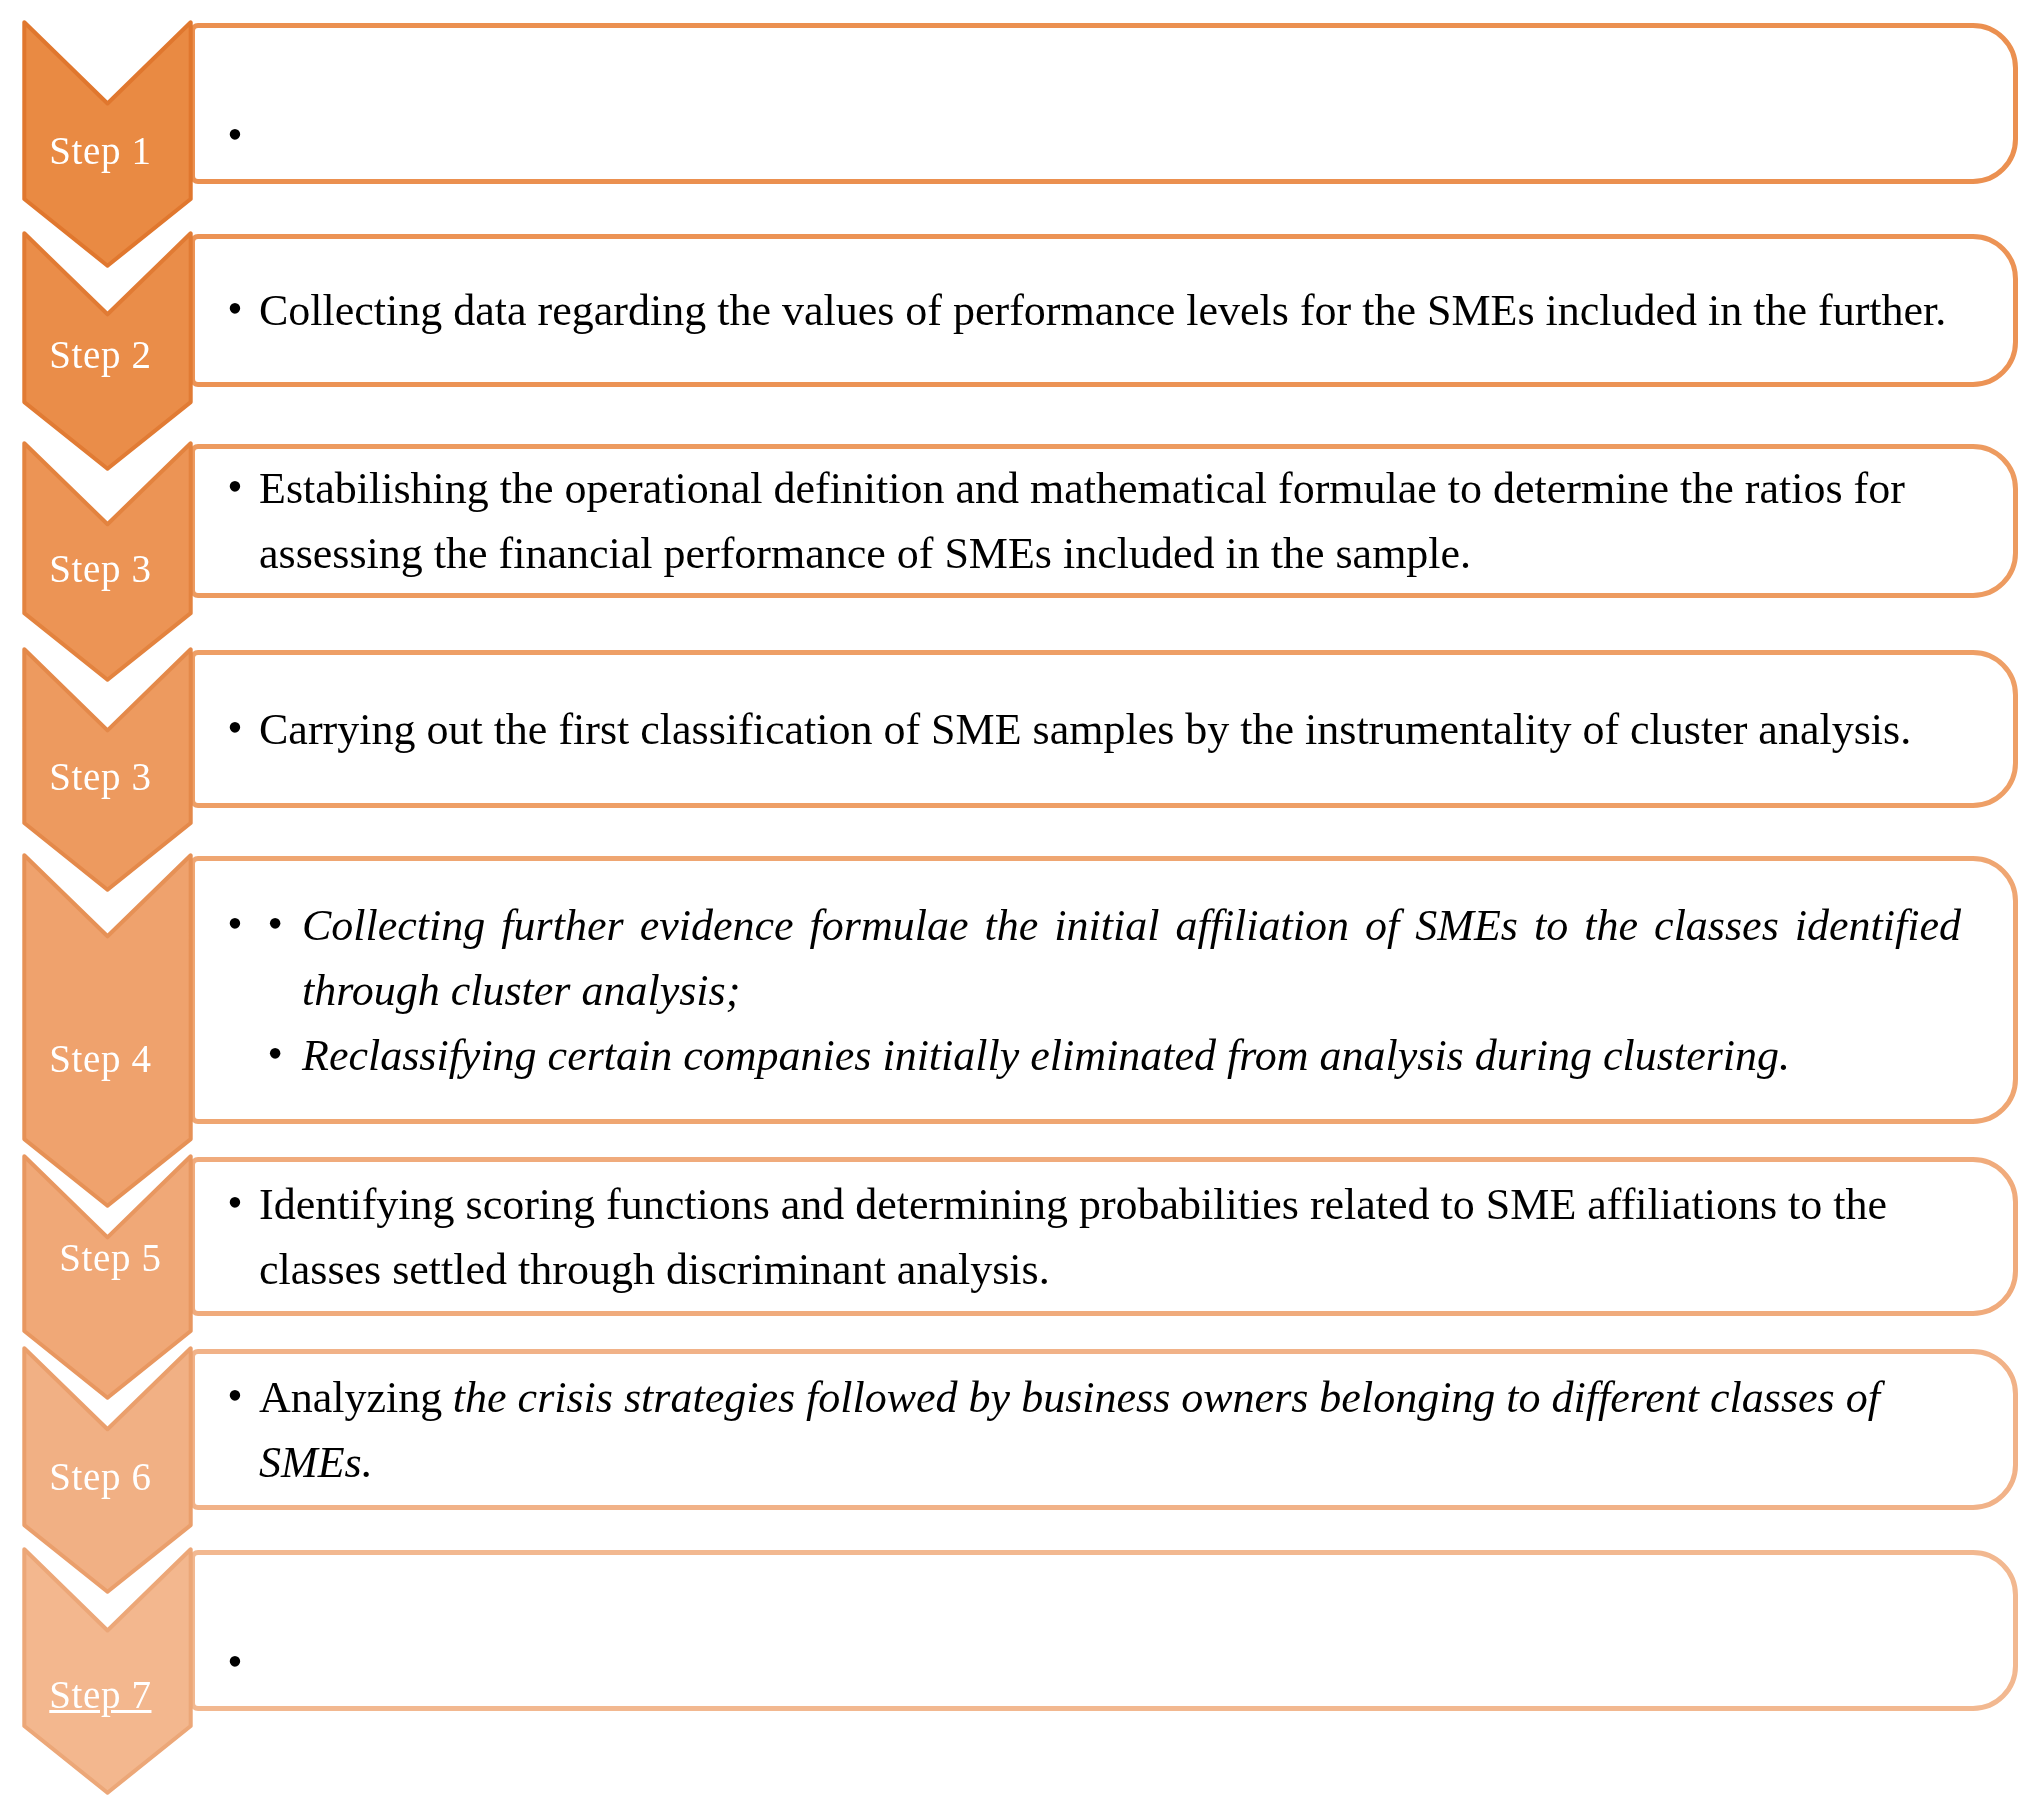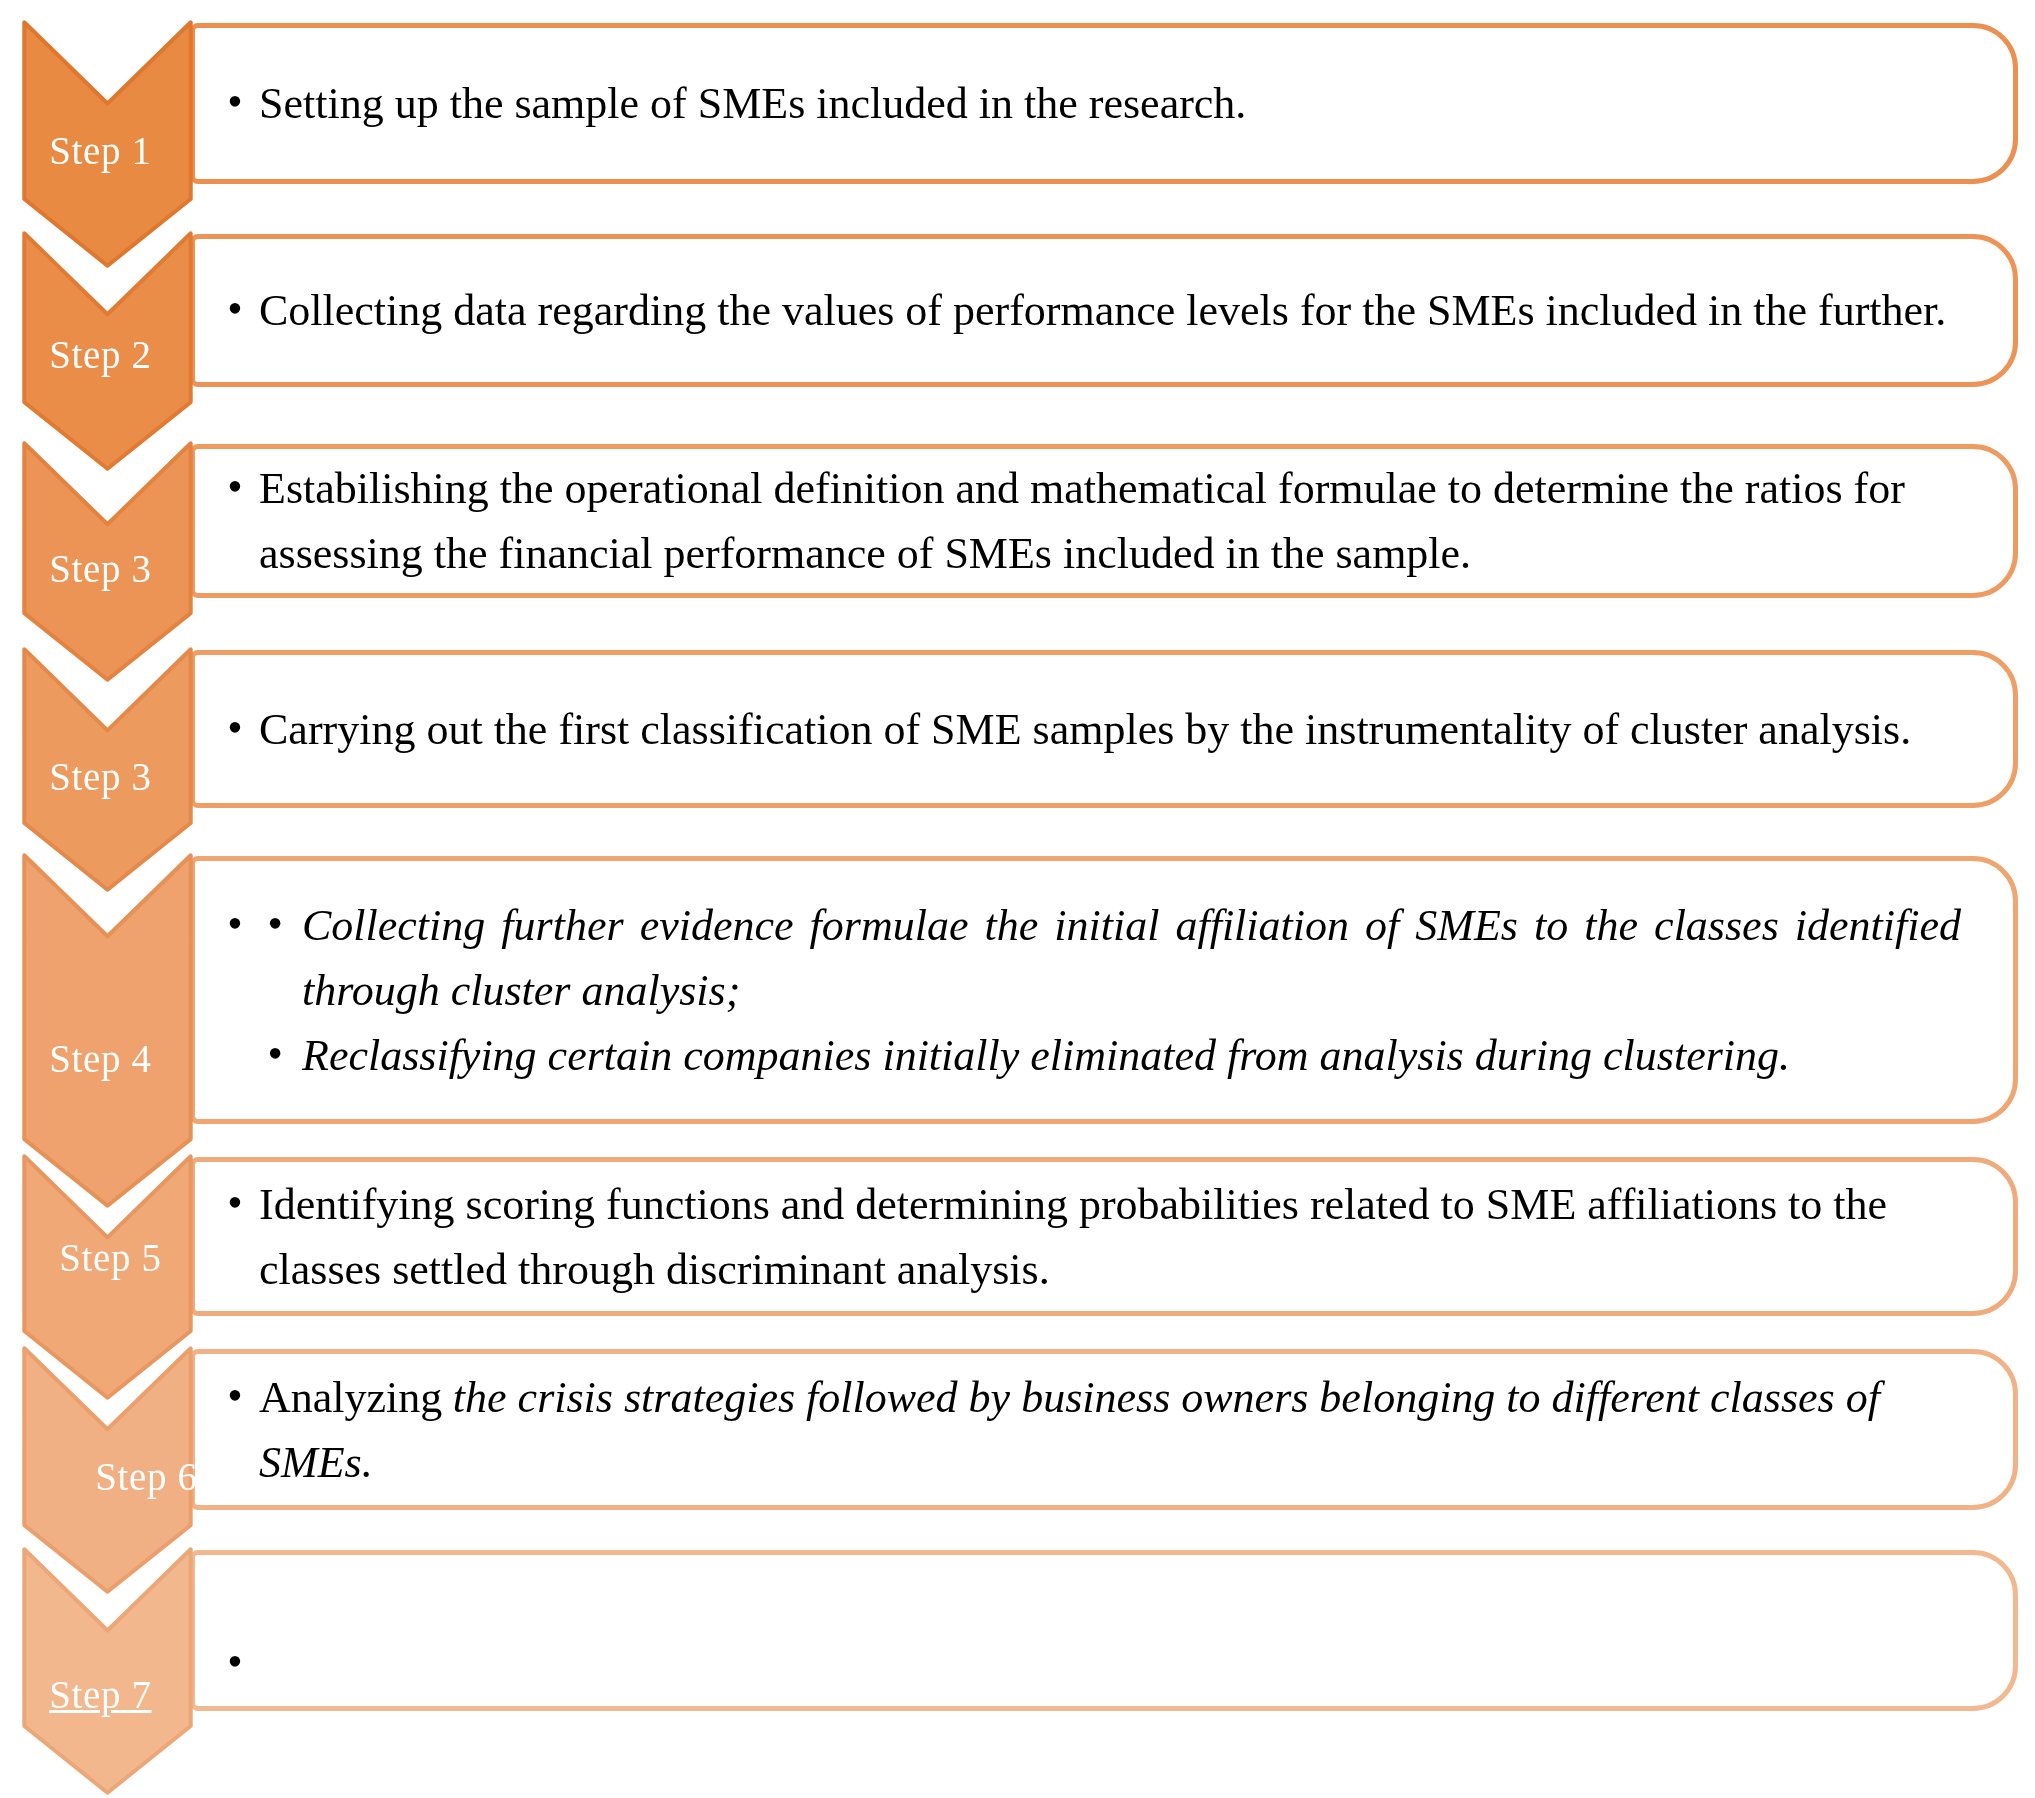--- a/index.html
+++ b/index.html
@@ -50,21 +50,20 @@
 </style>
 </head>
 <body>
 
 <div class="canvas">
 
   <div class="row" style="top: 20px; height: 248px; --fill: #E98A43; --stroke: #E0772E; --border: #EB9050;">
     <div class="box" style="top:3.4px;height:161px;">
       <div class="item l1">
         <span class="dot">•</span>
-        <span>Setting up the sample of SMEs included in the research.</span>
       </div>
     </div>
     <svg class="chev" style="top:0;height:248px;" viewBox="0 0 298 431" preserveAspectRatio="none">
       <polygon points="4,4 149,145 294,4 294,311 149,427 4,311"></polygon>
     </svg>
     <div class="step-label" style="top:105px;">Step 1</div>
   </div>
 
   <div class="row" style="top: 231px; height: 240px; --fill: #EA8D49; --stroke: #E17B34; --border: #EC9355;">
     <div class="box" style="top:3.4px;height:153px;">
@@ -141,21 +140,21 @@
   <div class="row" style="top: 1346px; height: 248px; --fill: #F1B084; --stroke: #EA9F6C; --border: #F1B288;">
     <div class="box" style="top:3.4px;height:161px;">
       <div class="item l1">
         <span class="dot">•</span>
         <span class="lead">Analyzing</span><span class="it">the crisis strategies followed by business owners belonging to different classes of SMEs.</span>
       </div>
     </div>
     <svg class="chev" style="top:0;height:248px;" viewBox="0 0 298 432" preserveAspectRatio="none">
       <polygon points="4,4 149,145 294,4 294,312 149,428 4,312"></polygon>
     </svg>
-    <div class="step-label" style="top:105px;margin-left:46px;">Step 6</div>
+    <div class="step-label" style="top:105px;">Step 6</div>
   </div>
 
   <div class="row" style="top: 1547px; height: 248px; --fill: #F3B78E; --stroke: #ECA778; --border: #F2B890;">
     <div class="box" style="top:3.4px;height:161px;">
       <div class="item l1">
         <span class="dot">•</span>
       </div>
     </div>
     <svg class="chev" style="top:0;height:248px;" viewBox="0 0 298 431" preserveAspectRatio="none">
       <polygon points="4,4 149,145 294,4 294,311 149,427 4,311"></polygon>

